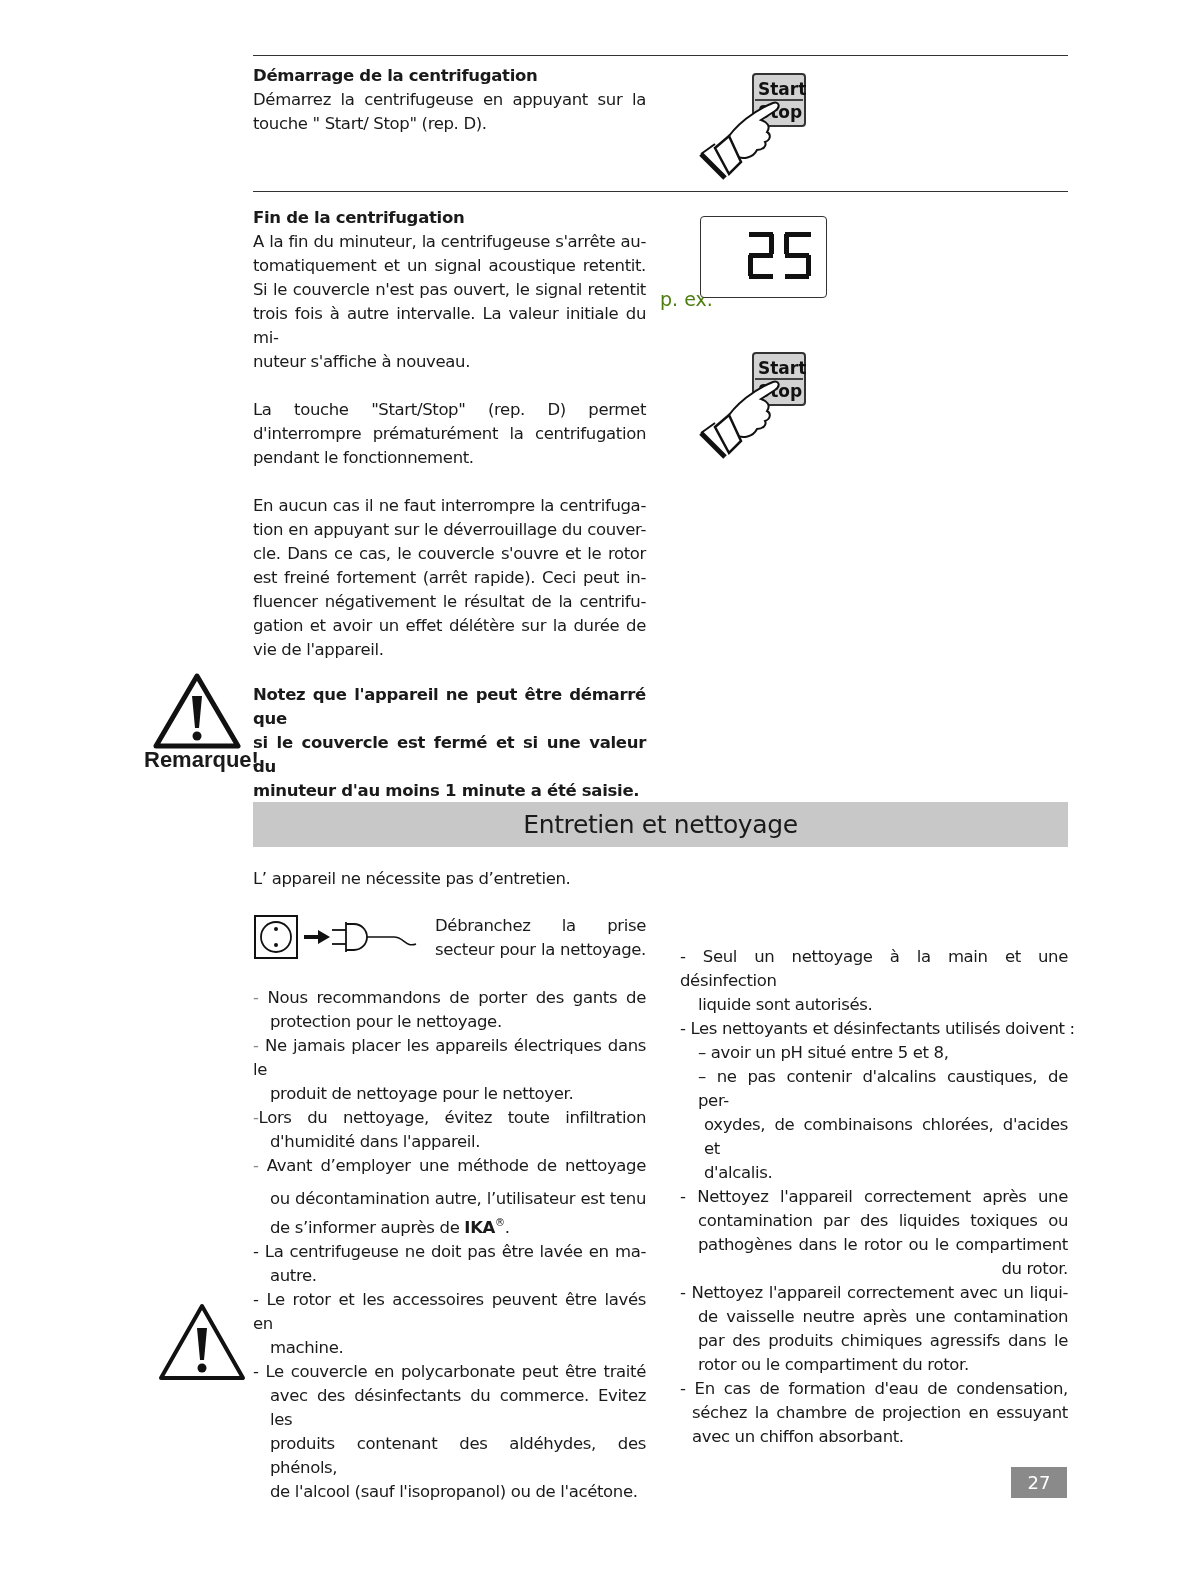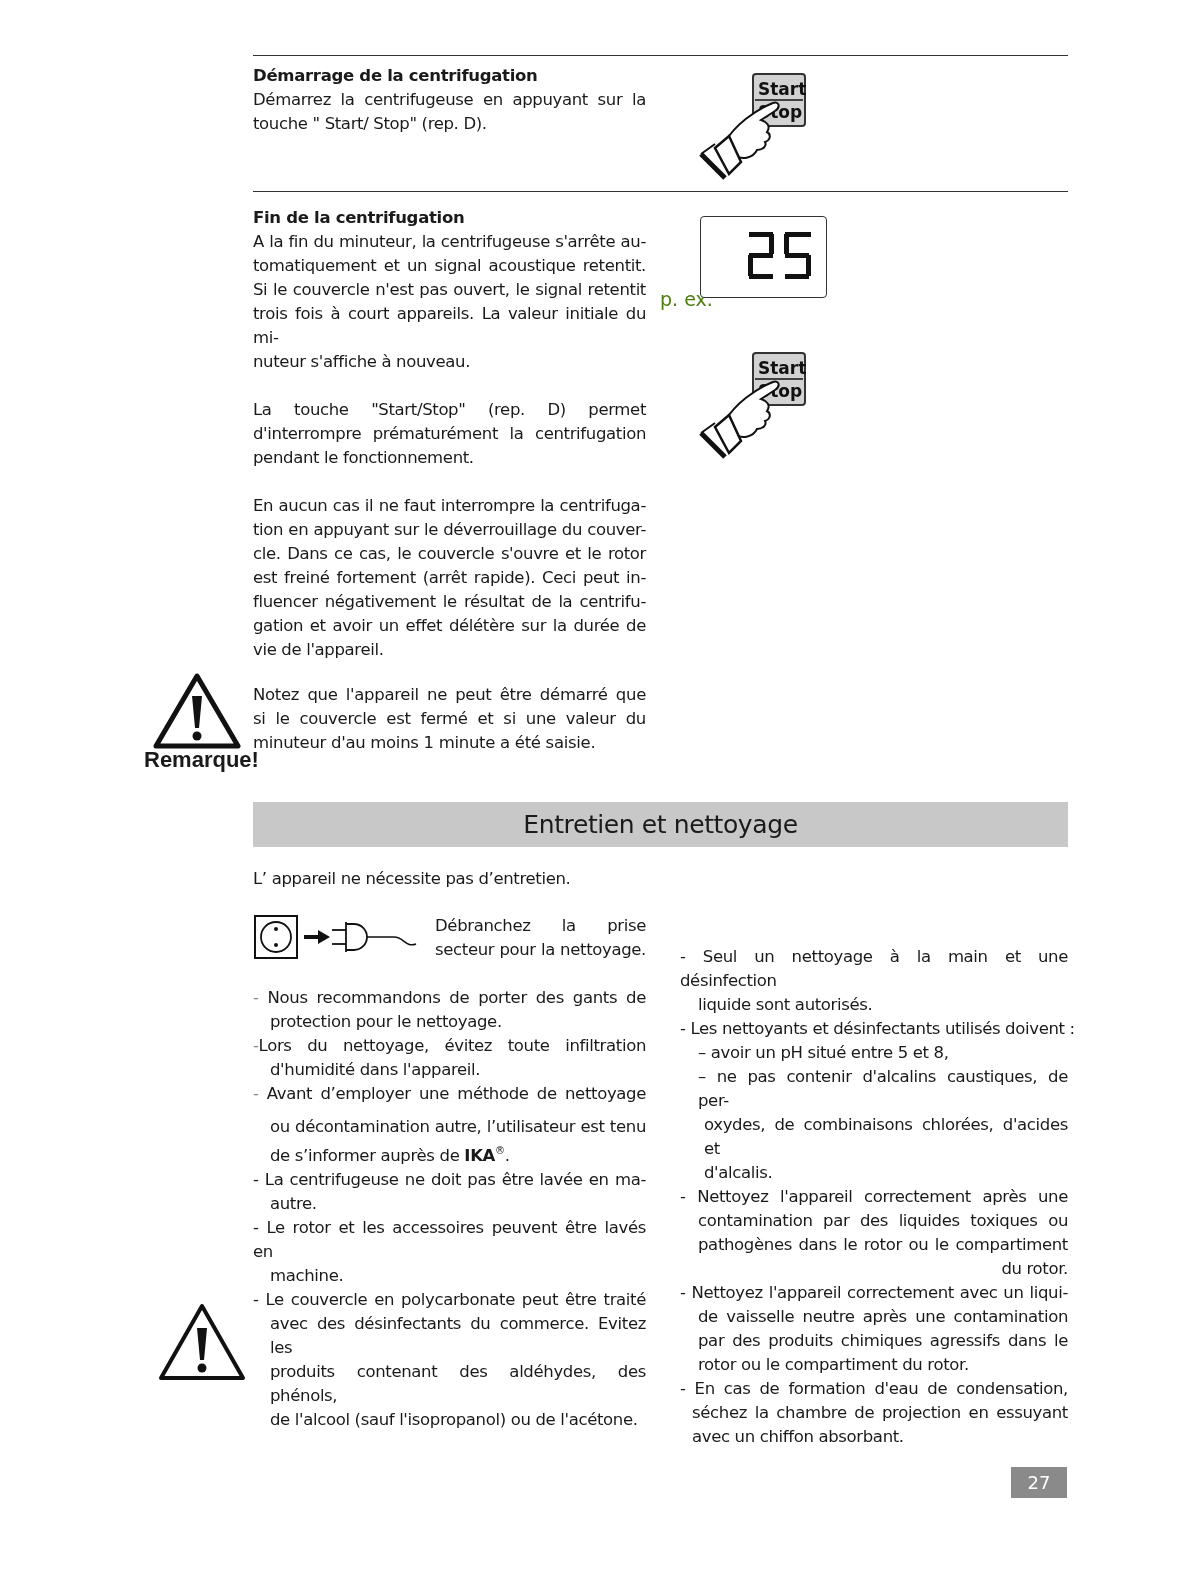--- a/index.html
+++ b/index.html
@@ -61,21 +61,21 @@
 </div>
 
 <div class="rule" style="top:191px;"></div>
 
 <div class="abs col-left" style="top:206px;">
   <div class="h">Fin de la centrifugation</div>
   <div class="txt">
     <span class="jline">A la fin du minuteur, la centrifugeuse s'arrête au-</span>
     <span class="jline">tomatiquement et un signal acoustique retentit.</span>
     <span class="jline">Si le couvercle n'est pas ouvert, le signal retentit</span>
-    <span class="jline">trois fois à court appareils. La valeur initiale du mi-</span>
+    <span class="jline">trois fois à autre intervalle. La valeur initiale du mi-</span>
     <span class="line">nuteur s'affiche à nouveau.</span>
   </div>
   <div class="txt" style="margin-top:24px;">
     <span class="jline">La touche "Start/Stop" (rep. D) permet</span>
     <span class="jline">d'interrompre prématurément la centrifugation</span>
     <span class="line">pendant le fonctionnement.</span>
   </div>
   <div class="txt" style="margin-top:24px;">
     <span class="jline">En aucun cas il ne faut interrompre la centrifuga-</span>
     <span class="jline">tion en appuyant sur le déverrouillage du couver-</span>
@@ -123,21 +123,21 @@
 
 <div class="abs" style="left:152px; top:672px;">
   <svg width="90" height="78" viewBox="0 0 90 78">
     <path d="M45 4 L86 74 L4 74 Z" fill="#fff" stroke="#111" stroke-width="5" stroke-linejoin="round"></path>
     <path d="M40 24 L50 24 L47 56 L43 56 Z" fill="#111"></path>
     <circle cx="45" cy="64" r="4.5" fill="#111"></circle>
   </svg>
 </div>
 <div class="remarque">Remarque!</div>
 <div class="abs col-left" style="top:683px;">
-  <div class="txt" style="font-weight:normal; letter-spacing:-0.3px;">
+  <div class="txt" style="font-weight:bold; letter-spacing:-0.3px;">
     <span class="jline">Notez que l'appareil ne peut être démarré que</span>
     <span class="jline">si le couvercle est fermé et si une valeur du</span>
     <span class="line">minuteur d'au moins 1 minute a été saisie.</span>
   </div>
 </div>
 
 <div class="banner">
   <span>Entretien et nettoyage</span>
 </div>
 
@@ -162,20 +162,24 @@
   <span class="jline">Débranchez la prise</span>
   <span class="jline">secteur pour la nettoyage.</span>
 </div>
 
 <div class="abs col-left txt" style="top:986px;">
   <div class="bullet-item">
     <span class="jline"><span class="dash-gray">- </span><span>Nous recommandons de porter des gants de</span></span>
     <span class="line" style="padding-left:17px;">protection pour le nettoyage.</span>
   </div>
   <div class="bullet-item">
+    <span class="jline"><span class="dash-gray">- </span><span>Ne jamais placer les appareils électriques dans le</span></span>
+    <span class="line" style="padding-left:17px;">produit de nettoyage pour le nettoyer.</span>
+  </div>
+  <div class="bullet-item">
     <span class="jline"><span class="dash-gray">-</span><span>Lors du nettoyage, évitez toute infiltration</span></span>
     <span class="line" style="padding-left:17px;">d'humidité dans l'appareil.</span>
   </div>
   <div class="bullet-item">
     <span class="jline"><span class="dash-gray">- </span><span>Avant d’employer une méthode de nettoyage</span></span>
     <span class="jline" style="padding-left:17px;margin-top:9px;">ou décontamination autre, l’utilisateur est tenu</span>
     <span class="line" style="padding-left:17px;"><span>de s’informer auprès de </span><b>IKA</b><sup style="font-size:10px;">®</sup><span>.</span></span>
   </div>
   <div class="bullet-item">
     <span class="jline"><span>- </span><span>La centrifugeuse ne doit pas être lavée en ma-</span></span>

